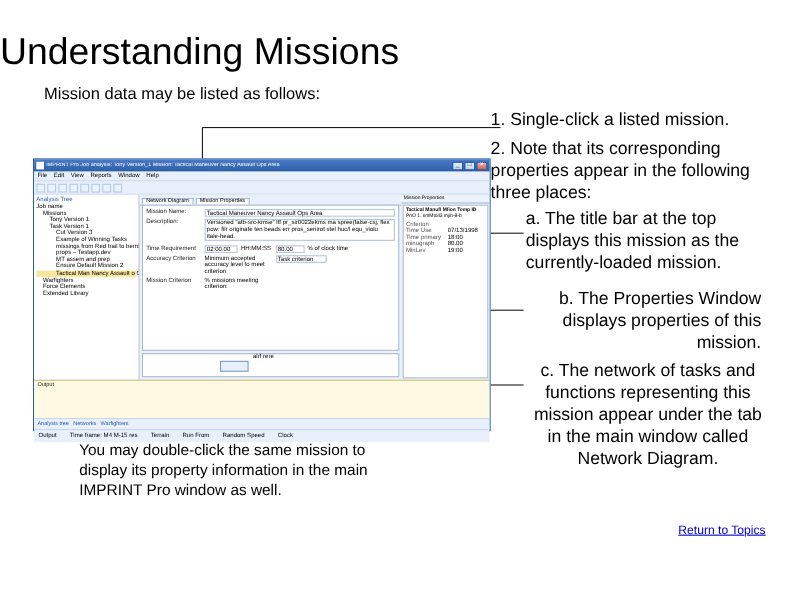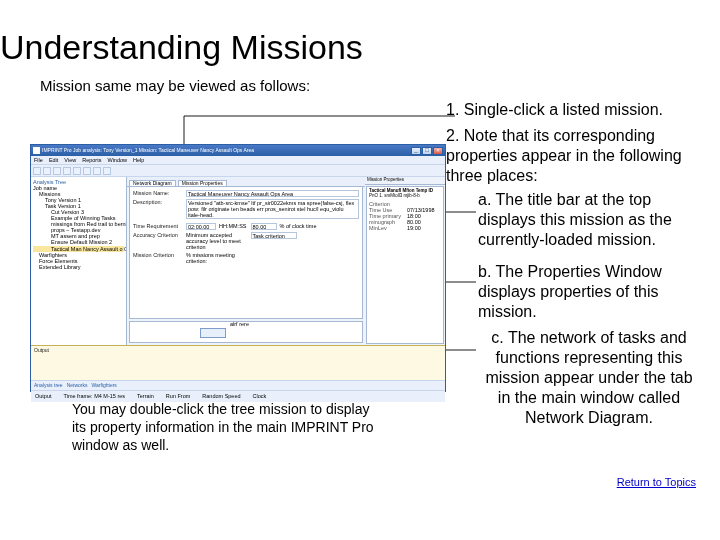--- a/index.html
+++ b/index.html
@@ -31,21 +31,21 @@
   }
   
   .instr {
     position: absolute;
     font-size: 16px;
     line-height: 1.25;
   }
   .instr1 { left: 446px; top: 0px; width: 242px; }
   .instr2 { left: 446px; top: 26px; width: 250px; }
   .instr-a { left: 478px; top: 90px; width: 214px; }
-  .instr-b { left: 478px; top: 162px; width: 214px; }
+  .instr-b { left: 478px; top: 162px; width: 214px; text-align: right; }
   .instr-c { left: 478px; top: 228px; width: 222px; text-align: center; }
   .tip {
     position: absolute;
     left: 72px;
     top: 300px;
     width: 306px;
     font-size: 14px;
     line-height: 1.3;
   }
   .return-link {
@@ -186,21 +186,21 @@
   .bottom-tabs .seg { color:#2a5fa5; }
 
   
   svg.callouts { position:absolute; left:0; top:0; width:720px; height:420px; pointer-events:none; }
   svg.callouts line { stroke:#000; stroke-width:0.9; }
 </style>
 </head>
 <body>
 
 <h1 class="slide-title">Understanding Missions</h1>
-<div class="subtitle">Mission same may be viewed as follows:</div>
+<div class="subtitle">Mission data may be listed as follows:</div>
 
 <div class="content">
 
   <svg class="callouts">
 
     <line x1="455" y1="16" x2="184" y2="16"></line>
     <line x1="184" y1="16" x2="184" y2="55"></line>
     <line x1="184" y1="55" x2="112" y2="55"></line>
     <line x1="112" y1="55" x2="112" y2="140"></line>
 
@@ -214,21 +214,21 @@
     <line x1="476" y1="250" x2="300" y2="250"></line>
     <line x1="300" y1="250" x2="300" y2="224"></line>
   </svg>
 
   <div class="instr instr1">1. Single-click a listed mission.</div>
   <div class="instr instr2">2.  Note that its corresponding properties appear in the following three places:</div>
   <div class="instr instr-a">a.  The title bar at the top displays this mission as the currently-loaded mission.</div>
   <div class="instr instr-b">b. The Properties Window displays properties of this mission.</div>
   <div class="instr instr-c">c.  The network of tasks and functions representing this mission appear under the tab in the main window called Network Diagram.</div>
 
-  <div class="tip">You may double-click the tree mission to display its property information in the main IMPRINT Pro window as well.</div>
+  <div class="tip">You may double-click the same mission to display its property information in the main IMPRINT Pro window as well.</div>
   <a class="return-link">Return to Topics</a>
 
   <div class="app">
     <div class="titlebar">
       <div class="tb-icon"></div>
       <div class="tb-title">IMPRINT Pro   Job analysis:  Tony Version_1   Mission:  Tactical Maneuver Nancy Assault Ops Area</div>
       <div class="wbtn">_</div>
       <div class="wbtn">□</div>
       <div class="wbtn" style="background:linear-gradient(#f7b1a8,#d85a47);color:#fff;">×</div>
     </div>

